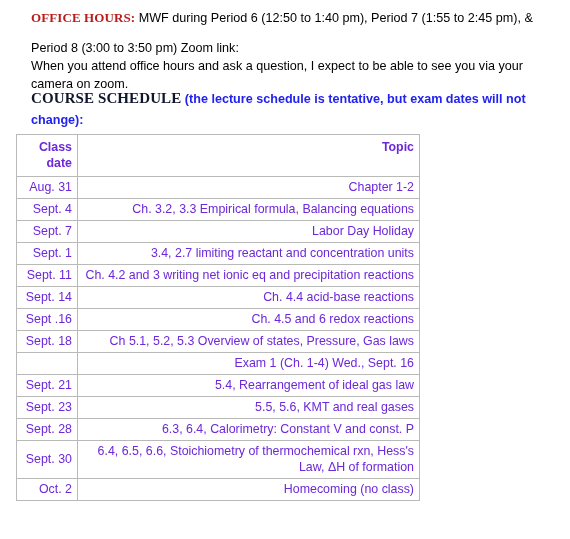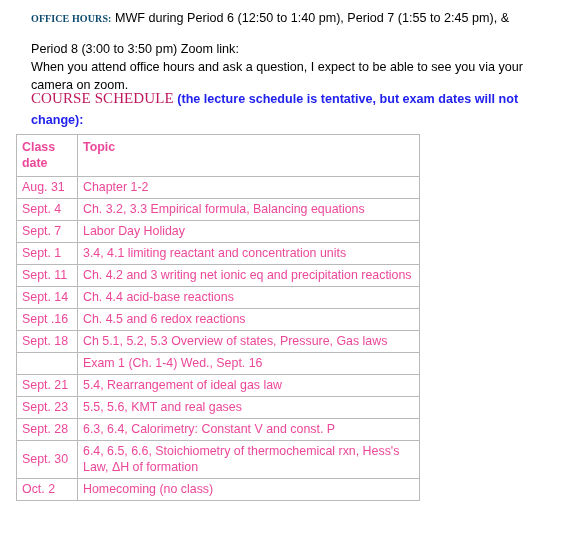--- a/index.html
+++ b/index.html
@@ -33,44 +33,44 @@
   }
   .para {
     font-size: 12.6px;
     line-height: 18px;
     color: #000000;
     margin: 0;
   }
   .label-serif-blue {
     font-family: "Liberation Serif", serif;
     font-weight: bold;
-    color: #0c4a6e;
-    font-size: 10px;
+    color: #b91c1c;
+    font-size: 13px;
     letter-spacing: 0.1px;
     text-align: center;
   }
   .office-line2 {
     margin-top: 12px;
   }
   .office-para2 {
     margin-top: 0px;
   }
 
   
   .schedule-heading {
     position: absolute;
     left: 31px;
     top: 88px;
     width: 500px;
     line-height: 19px;
   }
   .sched-serif {
     font-family: "Liberation Serif", serif;
-    font-weight: normal;
-    color: #be185d;
+    font-weight: bold;
+    color: #0f172a;
     font-size: 15px;
     letter-spacing: 0.1px;
   }
   .sched-sans {
     font-family: "Liberation Sans", sans-serif;
     font-weight: bold;
     color: #2222ee;
     font-size: 12.6px;
   }
 
@@ -86,23 +86,23 @@
     width: 403px;
     table-layout: fixed;
     background: #ffffff;
   }
   table.schedule td, table.schedule th {
     border: 1px solid #b9b9b9;
     padding: 2px 5px 3px 5px;
     font-size: 12.4px;
     line-height: 16px;
     vertical-align: middle;
-    text-align: left;
+    text-align: right;
     font-weight: normal;
-    color: #ec4899;
+    color: #6d28d9;
     background: #ffffff;
     word-wrap: break-word;
   }
   table.schedule th {
     font-weight: bold;
     vertical-align: top;
     padding-top: 4px;
   }
   col.c-date { width: 61px; }
   col.c-topic { width: 342px; }
@@ -158,21 +158,21 @@
           <tr>
             <td class="nowrap">Sept. 4</td>
             <td>Ch. 3.2, 3.3 Empirical formula, Balancing equations</td>
           </tr>
           <tr>
             <td class="nowrap">Sept. 7</td>
             <td class="cell-green">Labor Day Holiday</td>
           </tr>
           <tr>
             <td class="nowrap">Sept. 1</td>
-            <td>3.4, 4.1 limiting reactant and concentration units</td>
+            <td>3.4, 2.7 limiting reactant and concentration units</td>
           </tr>
           <tr>
             <td class="nowrap">Sept. 11</td>
             <td>Ch. 4.2 and 3 writing net ionic eq and precipitation reactions</td>
           </tr>
           <tr>
             <td class="nowrap">Sept. 14</td>
             <td>Ch. 4.4 acid-base reactions</td>
           </tr>
           <tr>

